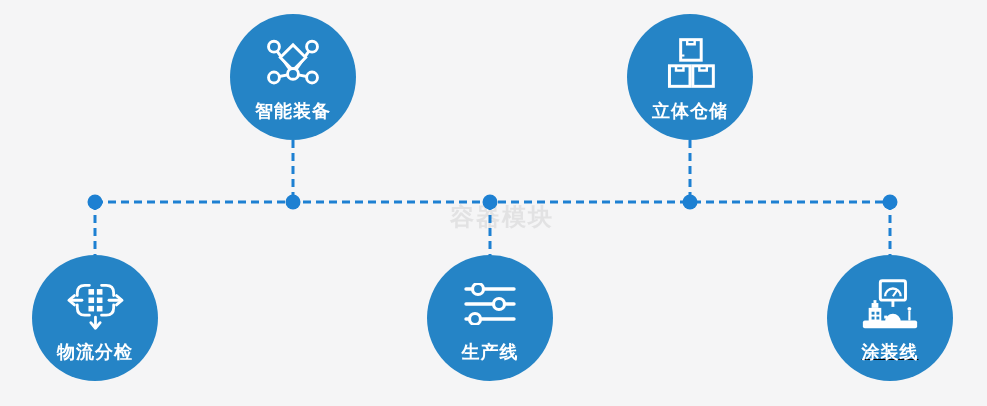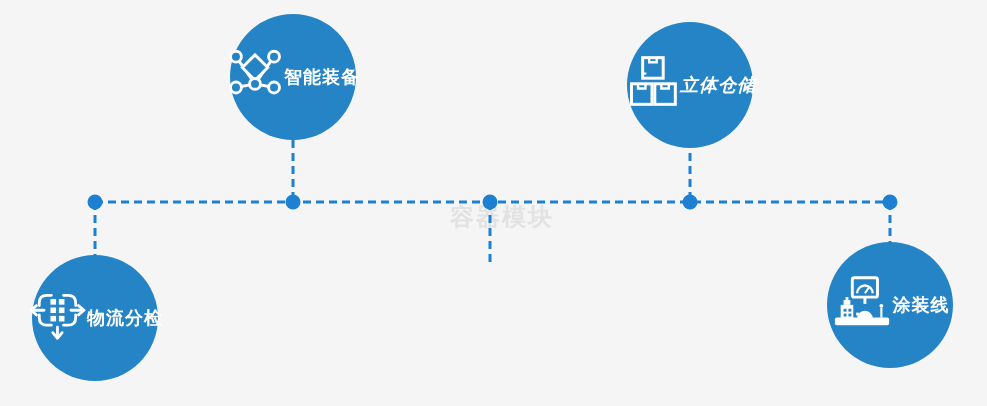--- a/index.html
+++ b/index.html
@@ -30,45 +30,45 @@
     left:0; top:0;
     z-index:1;
   }
   .node{
     position:absolute;
     width:126px;
     height:126px;
     border-radius:50%;
     background:#2584c6;
     display:flex;
-    flex-direction:row;
+    flex-direction:column;
     align-items:center;
     justify-content:center;
     z-index:2;
   }
   .node .icon-wrap{
     height:58px;
     display:flex;
     align-items:center;
     justify-content:center;
     margin-bottom:9px;
   }
   .node .node-label{
     color:#ffffff;
     font-size:18px;
     font-weight:bold;
     letter-spacing:1px;
     line-height:20px;
     white-space:nowrap;
   }
   .node-smart-equipment{ left:230px; top:14px; }
-  .node-warehouse      { left:627px; top:22px;font-style:italic; }
+  .node-warehouse      { left:627px; top:14px; }
   .node-sorting        { left:32px;  top:255px;text-align:center; }
   .node-production     { left:427px; top:255px; }
-  .node-painting       { left:827px; top:242px; }
+  .node-painting       { left:827px; top:255px;text-decoration:underline; }
 </style>
 </head>
 <body>
 
 <div class="canvas">
 
   <div class="watermark">容器模块</div>
 
   <svg class="connector-layer" width="987" height="406" viewBox="0 0 987 406">
     <g stroke="#1d80d2" stroke-width="3" fill="none" stroke-dasharray="8 5">
@@ -146,20 +146,35 @@
           <line x1="47" y1="26" x2="60" y2="26"></line>
           <polyline points="55,21 61,26 55,31"></polyline>
           <line x1="32.5" y1="44" x2="32.5" y2="55"></line>
           <polyline points="27.5,50 32.5,56 37.5,50"></polyline>
         </g>
       </svg>
     </span>
     <span class="node-label">物流分检</span>
   </div>
 
+  <div class="node node-production">
+    <span class="icon-wrap">
+      <svg width="52" height="42" viewBox="0 0 52 42">
+        <g stroke="#ffffff" stroke-width="3.4" stroke-linecap="round">
+          <line x1="2" y1="6" x2="50" y2="6"></line>
+          <line x1="2" y1="21" x2="50" y2="21"></line>
+          <line x1="2" y1="36" x2="50" y2="36"></line>
+          <circle cx="14" cy="6" r="5.5" fill="#2584c6" stroke-width="3.2"></circle>
+          <circle cx="35" cy="21" r="5.5" fill="#2584c6" stroke-width="3.2"></circle>
+          <circle cx="11" cy="36" r="5.5" fill="#2584c6" stroke-width="3.2"></circle>
+        </g>
+      </svg>
+    </span>
+    <span class="node-label">生产线</span>
+  </div>
 
   <div class="node node-painting">
     <span class="icon-wrap">
       <svg width="62" height="56" viewBox="0 0 64 56">
         <g stroke="#ffffff" fill="none">
           <rect x="22" y="4" width="26" height="20" rx="2" stroke-width="3"></rect>
           <path d="M 27,20 A 8 8 0 0 1 43,20" stroke-width="2.4"></path>
           <line x1="35" y1="20" x2="40" y2="13" stroke-width="2.2"></line>
           <line x1="35" y1="24" x2="35" y2="31" stroke-width="3"></line>
           <line x1="52" y1="35" x2="52" y2="45" stroke-width="2.2"></line>

